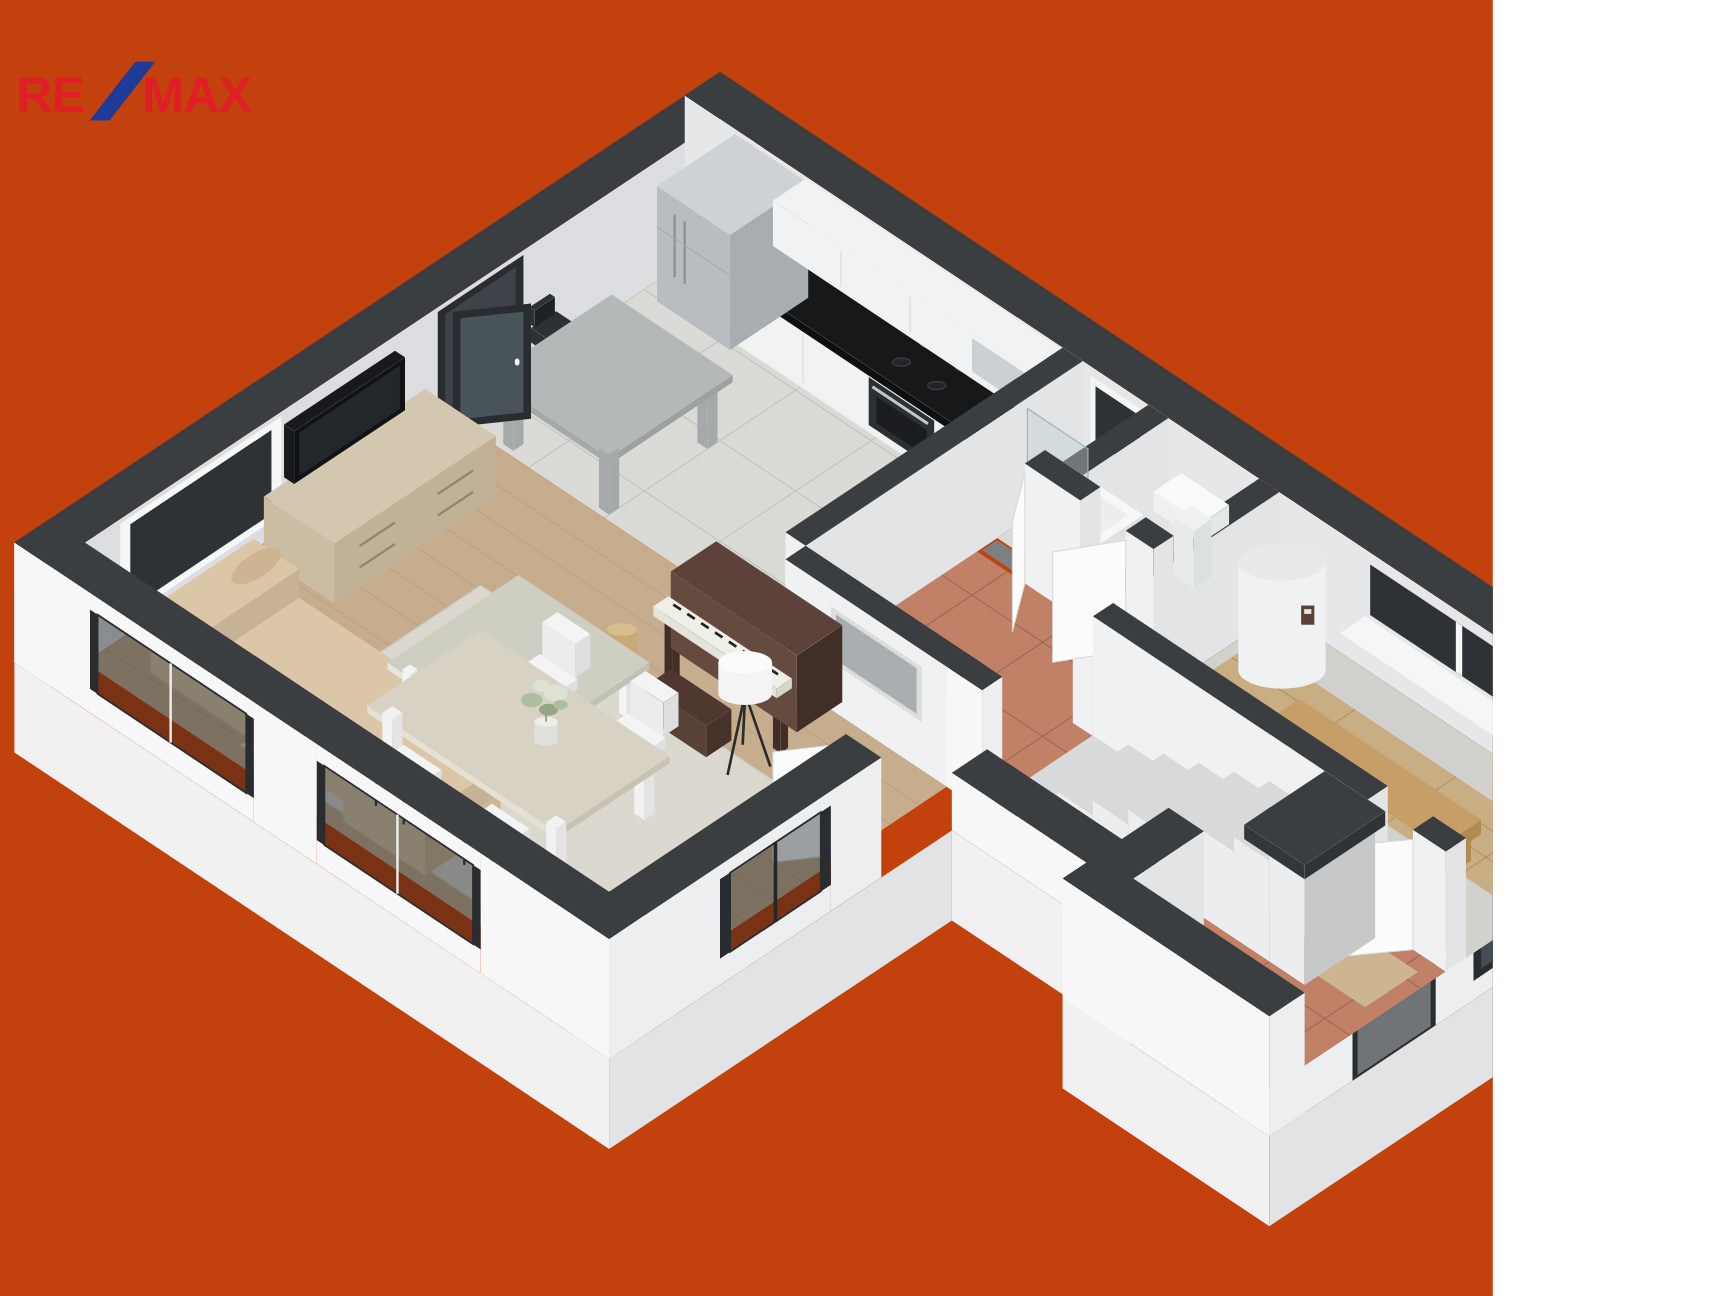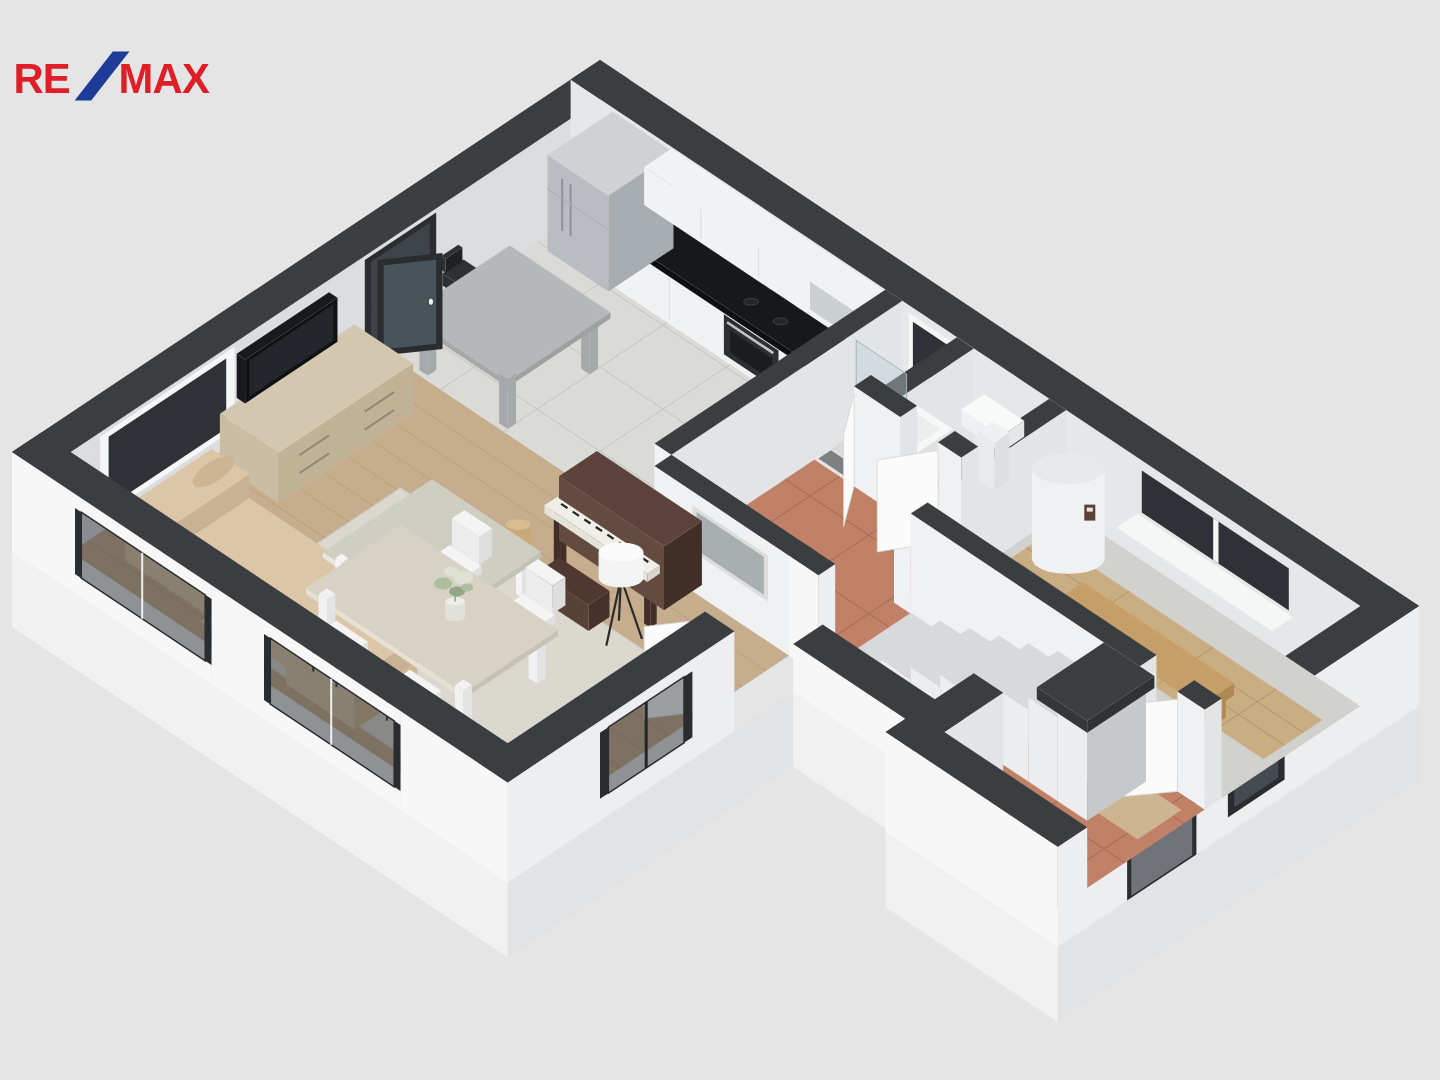--- a/index.html
+++ b/index.html
@@ -1,16 +1,16 @@
 <!DOCTYPE html>
 <html><head>
 <meta charset="utf-8">
 <style>
   html,body{margin:0;padding:0;background:#ffffff;}
-  .stage{position:relative;width:1440px;height:1080px;overflow:hidden;background:#e5e5e5;
+  .stage{position:relative;width:1244px;height:1080px;overflow:hidden;background:#c2410c;
          font-family:"Liberation Sans", sans-serif;}
   .logo{position:absolute;left:12px;top:50px;}
   .logo text{font-family:"Liberation Sans", sans-serif;font-weight:bold;letter-spacing:-1px;}
   #scene{position:absolute;left:0;top:0;}
 </style>
 </head>
 <body>
 
 <div class="stage">
 

